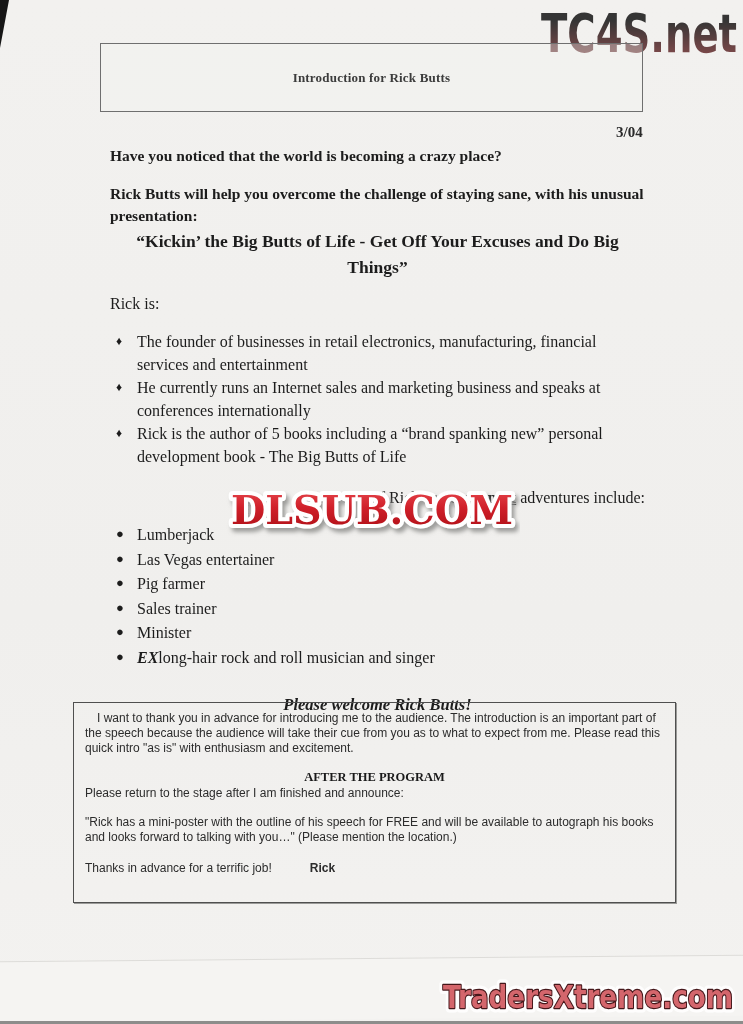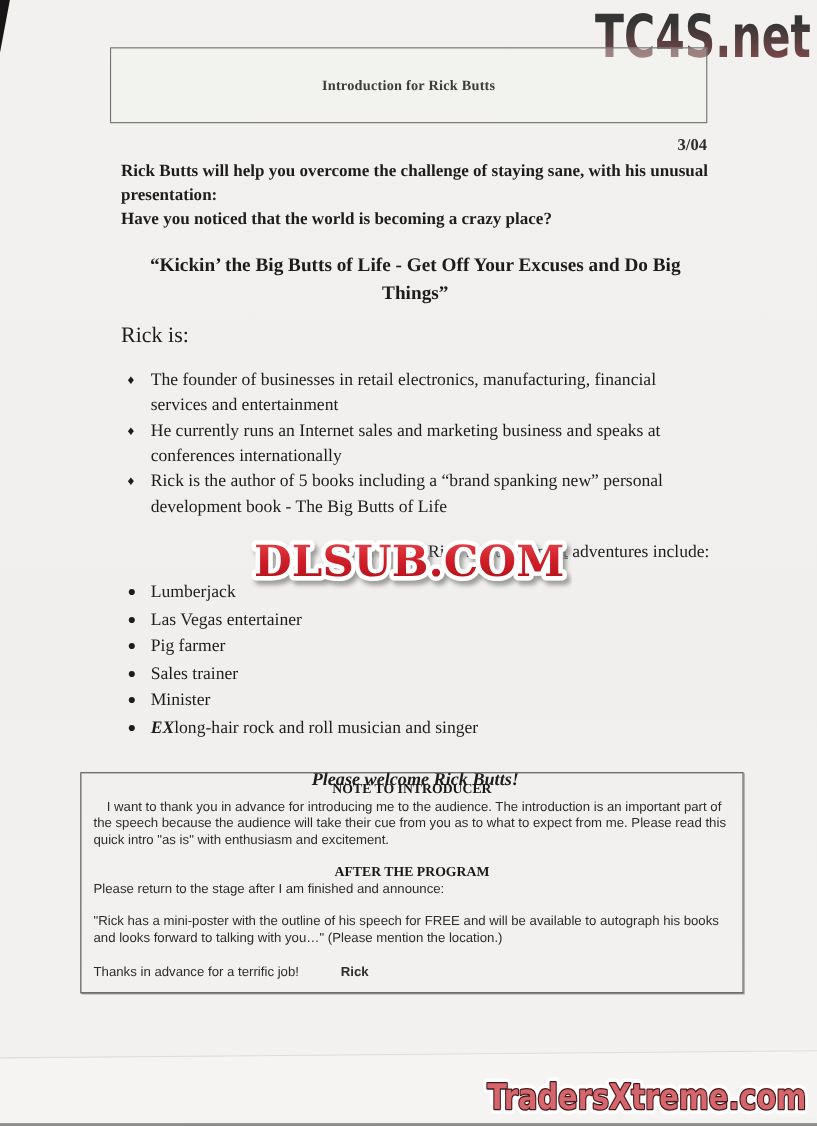--- a/index.html
+++ b/index.html
@@ -25,21 +25,21 @@
     border:1px solid #6f6f6f;display:flex;align-items:center;justify-content:center;
     background:rgba(244,243,241,0.35);}
   .title-box .title{font-size:13px;font-weight:bold;color:#3c3c3c;letter-spacing:0.2px;}
   .date{position:absolute;left:616px;top:124px;font-size:15px;font-weight:bold;color:#2a2a2a;}
 
   
   .doc-body{position:absolute;left:110px;top:145px;width:535px;}
   .p-bold{font-weight:bold;font-size:15.5px;line-height:22px;margin:0;}
   .p-hook{margin-bottom:16px;}
   .quote{font-weight:bold;font-size:17.5px;line-height:26px;text-align:center;margin:1px 0 0 0;}
-  .rick-is{font-size:20px;margin:15px 0 0 0;}
+  .rick-is{font-size:16px;margin:15px 0 0 0;}
   ul.diamond{list-style:none;margin:17px 0 0 0;padding:0;font-size:16px;line-height:23px;}
   ul.diamond li{position:relative;padding-left:27px;}
   ul.diamond .dm{position:absolute;left:6px;top:0;font-size:12px;}
   .just-line{text-align:right;font-size:16px;margin:21px 0 0 0;}
   .just-line .past{font-weight:bold;text-decoration:underline;}
   ul.round{list-style:none;margin:16px 0 0 0;padding:0;font-size:16px;line-height:24.5px;}
   ul.round li{position:relative;padding-left:27px;}
   ul.round .rb{position:absolute;left:6px;top:-1px;font-size:13px;}
   .ex{font-weight:bold;font-style:italic;}
   .ex-rest{}
@@ -76,23 +76,23 @@
     <text x="100" y="50" text-anchor="middle" font-family="DejaVu Sans, sans-serif" font-size="54" font-weight="bold" fill="url(#tcgrad)" textLength="196" lengthAdjust="spacingAndGlyphs">TC4S.net</text>
   </svg>
 
   <div class="title-box">
     <div class="title">Introduction for Rick Butts</div>
   </div>
   <div class="date">3/04</div>
 
   <div class="doc-body">
 
+    <p class="p-bold p-hook">Have you noticed that the world is becoming a crazy place?</p>
+
     <p class="p-bold">Rick Butts will help you overcome the challenge of staying sane, with his unusual presentation:</p>
-
-    <p class="p-bold p-hook">Have you noticed that the world is becoming a crazy place?</p>
 
     <div class="quote">“Kickin’ the Big Butts of Life - Get Off Your Excuses and Do Big Things”</div>
 
     <p class="rick-is">Rick is:</p>
 
     <ul class="diamond">
       <li>
         <span class="dm">♦</span>
         <span>The founder of businesses in retail electronics, manufacturing, financial services and entertainment</span>
       </li>
@@ -149,21 +149,20 @@
       </linearGradient>
       <filter id="dlshadow" x="-20%" y="-20%" width="140%" height="160%">
         <feDropShadow dx="3" dy="4" stdDeviation="2" flood-color="#8e8e8c" flood-opacity="0.85"></feDropShadow>
       </filter>
     </defs>
     <text x="148" y="43" text-anchor="middle" font-family="DejaVu Serif, serif" font-size="39" font-weight="bold" fill="#ffffff" stroke="#ffffff" stroke-width="8" stroke-linejoin="round" filter="url(#dlshadow)" textLength="282" lengthAdjust="spacingAndGlyphs">DLSUB.COM</text>
     <text x="148" y="43" text-anchor="middle" font-family="DejaVu Serif, serif" font-size="39" font-weight="bold" fill="url(#dlgrad)" textLength="282" lengthAdjust="spacingAndGlyphs">DLSUB.COM</text>
   </svg>
 
   <div class="note-box">
-    <p class="note-heading">NOTE TO INTRODUCER</p>
     <p class="note-p note-p1">I want to thank you in advance for introducing me to the audience. The introduction is an important part of the speech because the audience will take their cue from you as to what to expect from me. Please read this quick intro "as is" with enthusiasm and excitement.</p>
     <p class="note-heading note-heading2">AFTER THE PROGRAM</p>
     <p class="note-p">Please return to the stage after I am finished and announce:</p>
     <p class="note-p note-p3">"Rick has a mini-poster with the outline of his speech for FREE and will be available to autograph his books and looks forward to talking with you…" (Please mention the location.)</p>
     <p class="note-p thanks-line">
       <span>Thanks in advance for a terrific job!</span><span class="signature">Rick</span>
     </p>
   </div>
 
   <div class="bottom-page-edge"></div>

